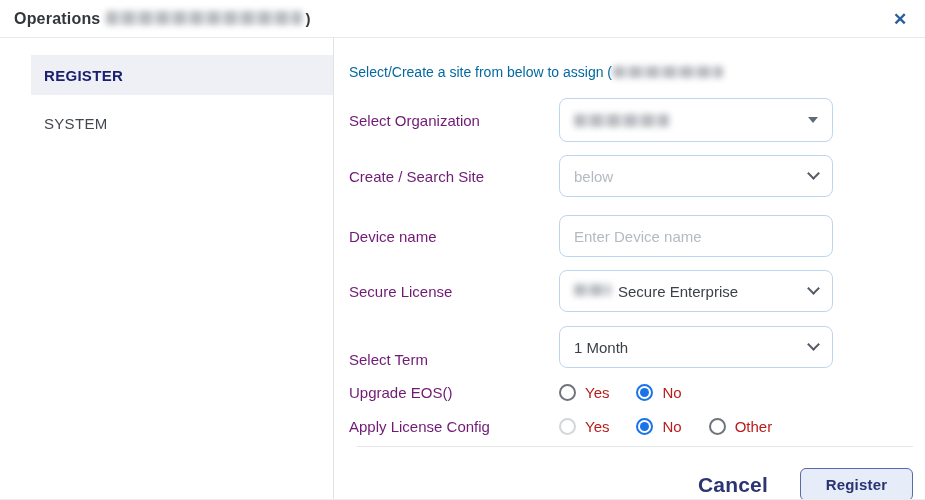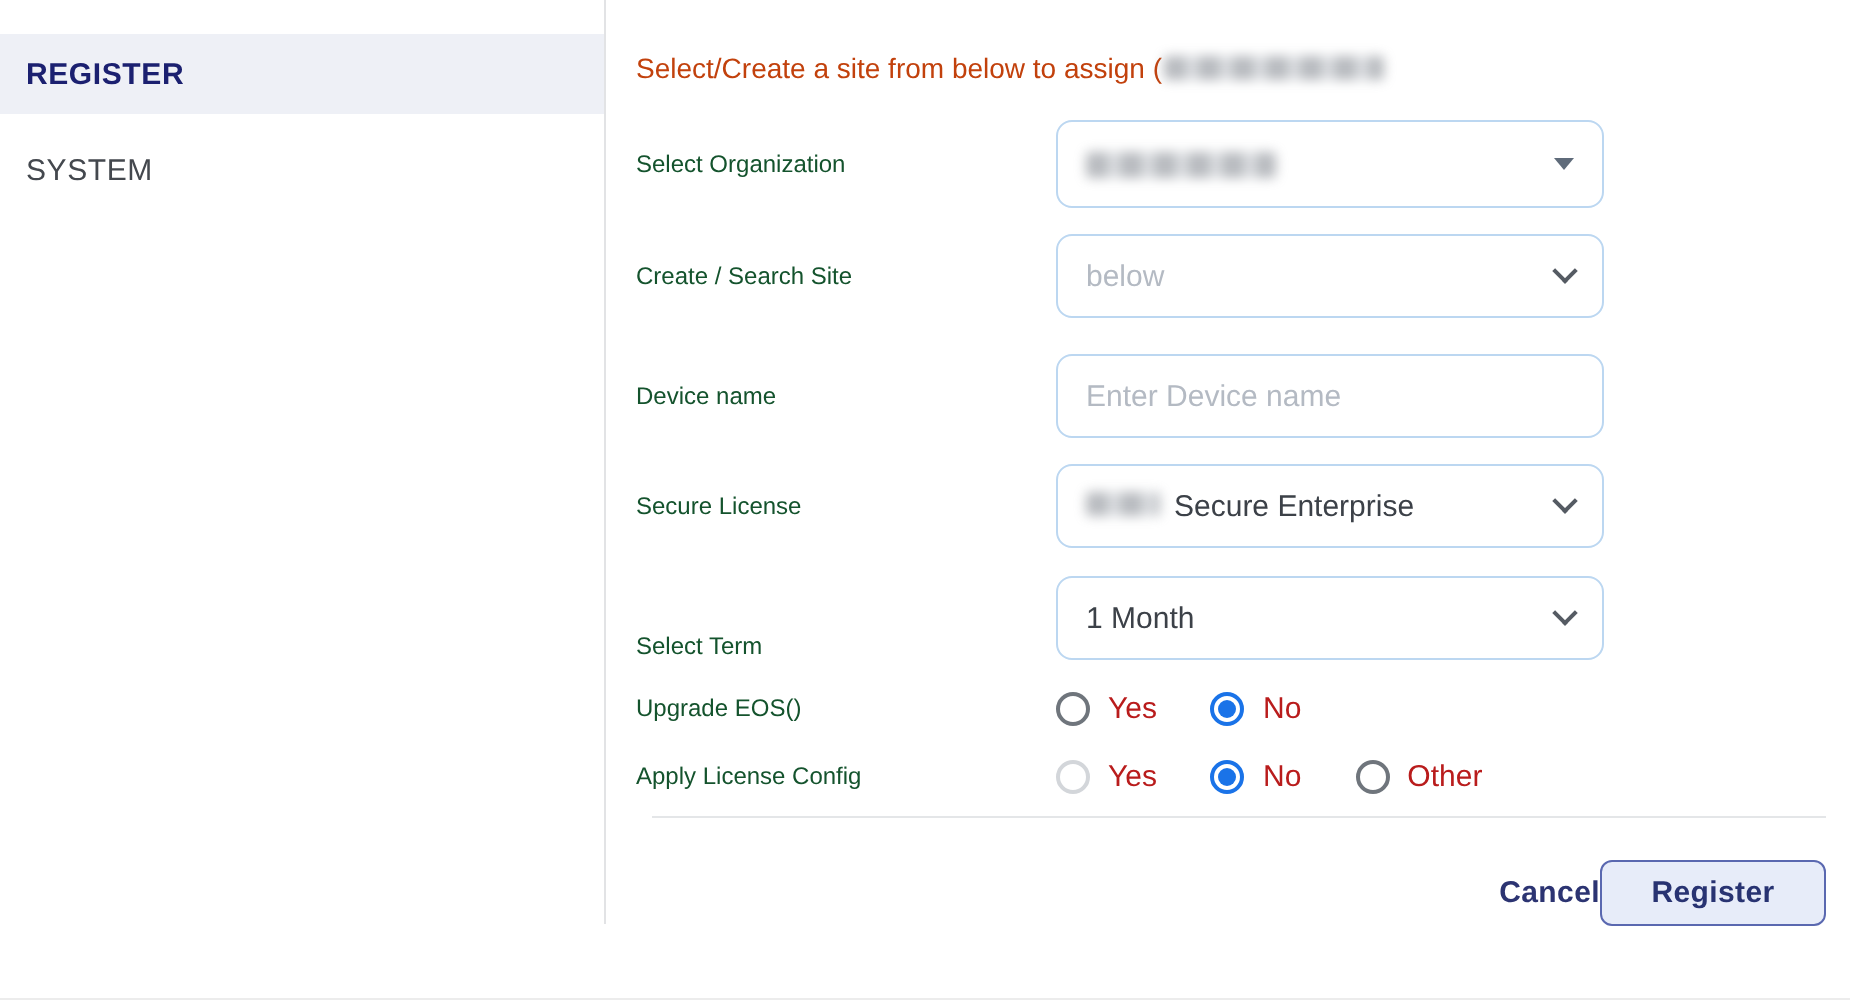--- a/index.html
+++ b/index.html
@@ -15,30 +15,30 @@
 
   
   .redact { display:inline-block; vertical-align:middle; border-radius:2px; filter:blur(3px);
             background:repeating-linear-gradient(90deg,#7e838b 0 11px,#c0c4ca 11px 17px); opacity:.55; }
   .redact.t { width:196px; height:14px; margin:0 3px 2px 6px; }
   .redact.i { width:110px; height:12px; margin-left:1px; margin-bottom:2px; }
   .redact.v { width:95px;  height:13px; }
   .redact.l { width:37px;  height:12px; margin-right:7px; margin-bottom:2px; }
 
   
-  .bodyrow { display:flex; height:462px; }
+  .bodyrow { display:flex; height:462px;padding-left:31px; }
   .sidebar { width:303px; border-right:1px solid #e2e3e5; padding-top:17px; flex-shrink:0; }
   .side-item { height:40px; display:flex; align-items:center; padding-left:13px; font-size:15px; color:#44484e; letter-spacing:.3px; margin-bottom:8px; cursor:pointer; }
   .side-item.active { background:#eef0f6; color:#1b2070; font-weight:bold; }
 
   .content { flex:1; padding:26px 12px 0 15px; }
-  .intro { font-size:14px; color:#c2410c; margin-bottom:18px; }
+  .intro { font-size:14px; color:#0369a1; margin-bottom:18px; }
 
   .frow { display:flex; align-items:center; }
-  .flabel { width:210px; font-size:12px; color:#14532d; }
+  .flabel { width:210px; font-size:15px; color:#701a75; }
   .control { width:274px; height:42px; border:1px solid #bcd7f1; border-radius:8px; display:flex; align-items:center;
              padding:0 14px; font-size:15px; color:#3c4148; background:#fff; cursor:pointer; }
   .control .spacer { flex:1; }
   .ph { color:#b4bac3; }
   input.control { cursor:text; outline:none; }
   input.control::placeholder { color:#b4bac3; }
 
   .caret-tri { width:0; height:0; border-left:5px solid transparent; border-right:5px solid transparent; border-top:6px solid #5f6b7a; }
   .chev { width:9px; height:9px; border-right:2px solid #555b63; border-bottom:2px solid #555b63; transform:rotate(45deg); margin-top:-5px; }
 
@@ -52,29 +52,35 @@
   .radio { width:17px; height:17px; border-radius:50%; border:2px solid #6f757c; background:#fff; position:relative; flex-shrink:0; }
   .radio.checked { border-color:#1a73e8; }
   .radio.checked::after { content:''; position:absolute; inset:2px; border-radius:50%; background:#1a73e8; }
   .radio.disabled { border-color:#d3d6da; }
   .ropt-label { font-size:15px; color:#b91c1c; margin-left:9px; }
 
   .divider { border:none; border-top:1px solid #e4e6e8; margin:8px 0 0 8px; }
 
   
   .footer { display:flex; align-items:center; justify-content:flex-end; margin-top:21px; }
-  .btn-cancel { background:none; border:none; font-family:inherit; font-size:15px; font-weight:bold; color:#2c3472; cursor:pointer; letter-spacing:.2px; }
+  .btn-cancel { background:none; border:none; font-family:inherit; font-size:21px; font-weight:bold; color:#2c3472; margin-right:32px; cursor:pointer; letter-spacing:.2px; }
   .btn-register { width:113px; height:33px; background:#e7ecf9; border:1px solid #5a68b0; border-radius:6px; font-family:inherit;
                   font-size:15px; font-weight:bold; color:#283372; cursor:pointer; letter-spacing:.2px; }
 </style>
 </head>
 <body>
 
 <div class="modal">
 
+  <div class="hdr">
+    <span class="hdr-title">Operations</span>
+    <span class="redact t"></span>
+    <span class="hdr-paren">)</span>
+    <span class="close-x">✕</span>
+  </div>
 
   <div class="bodyrow">
 
     <div class="sidebar">
       <div class="side-item active">
         <span>REGISTER</span>
       </div>
       <div class="side-item">
         <span>SYSTEM</span>
       </div>

